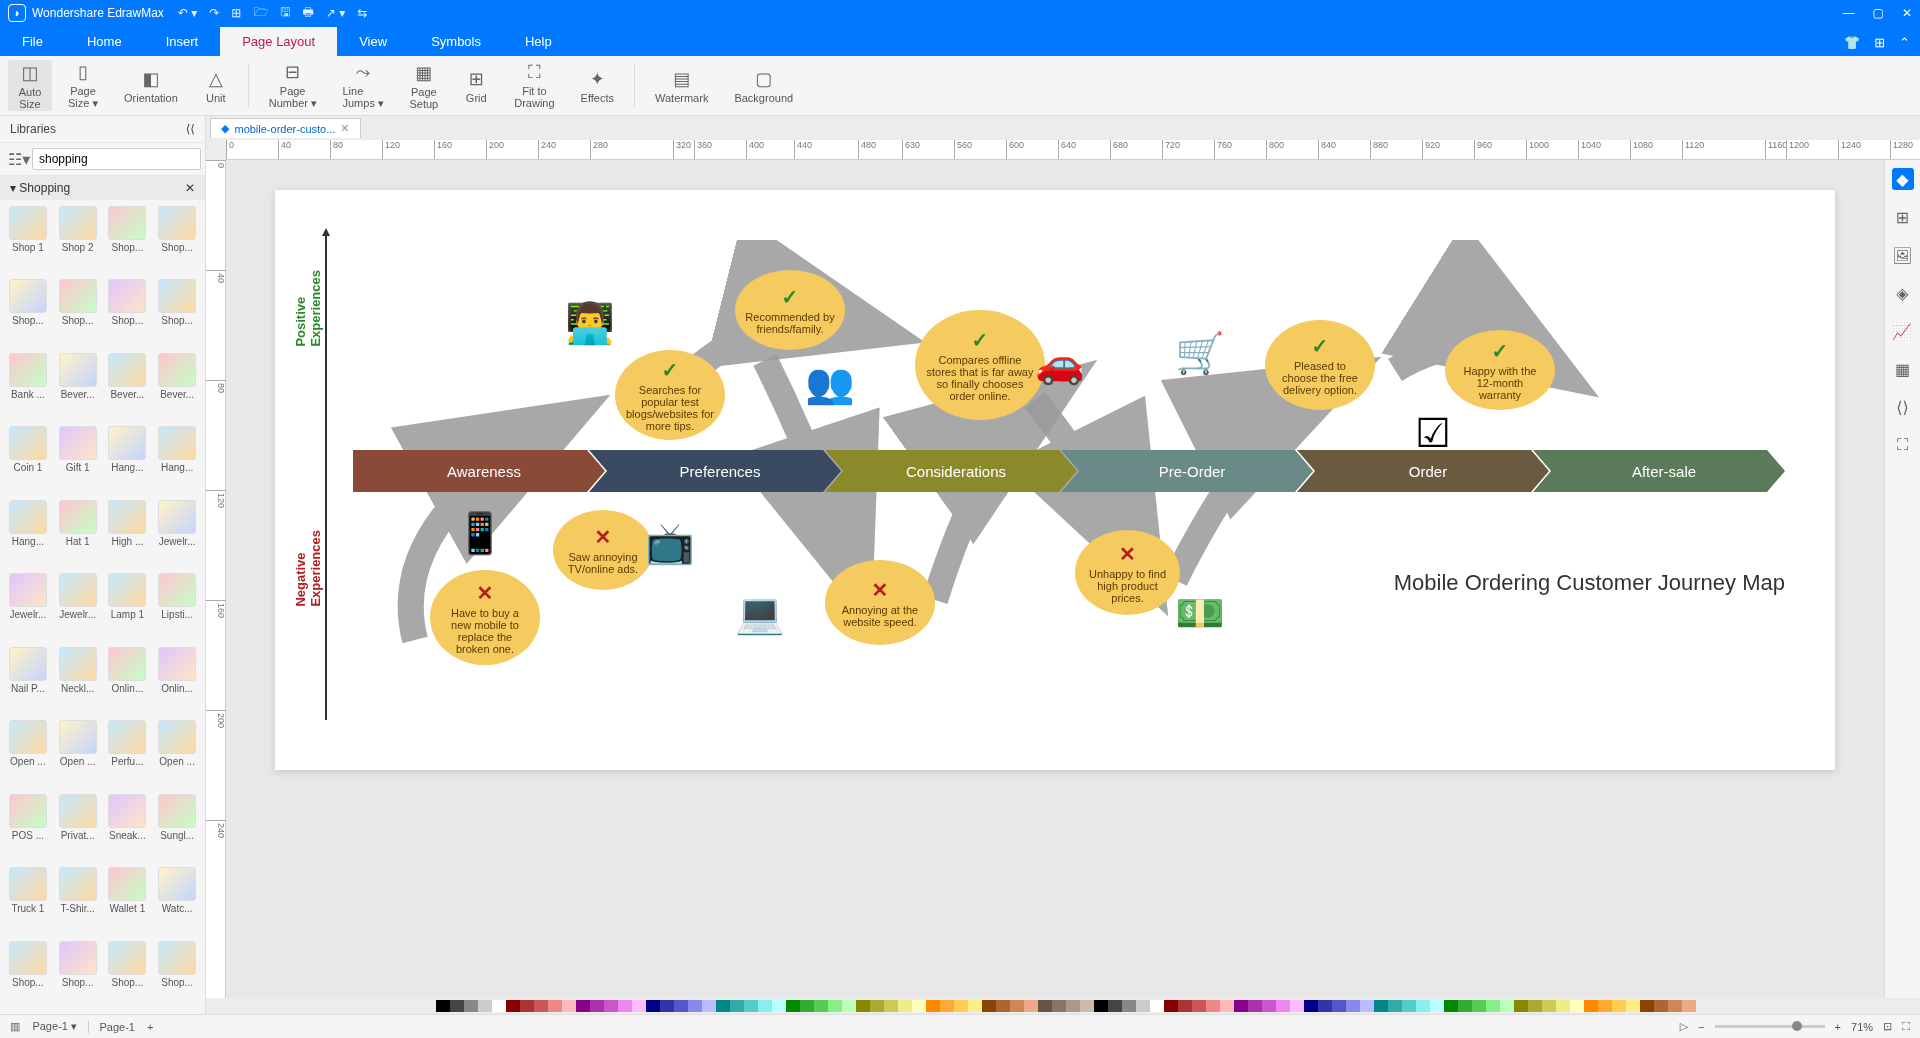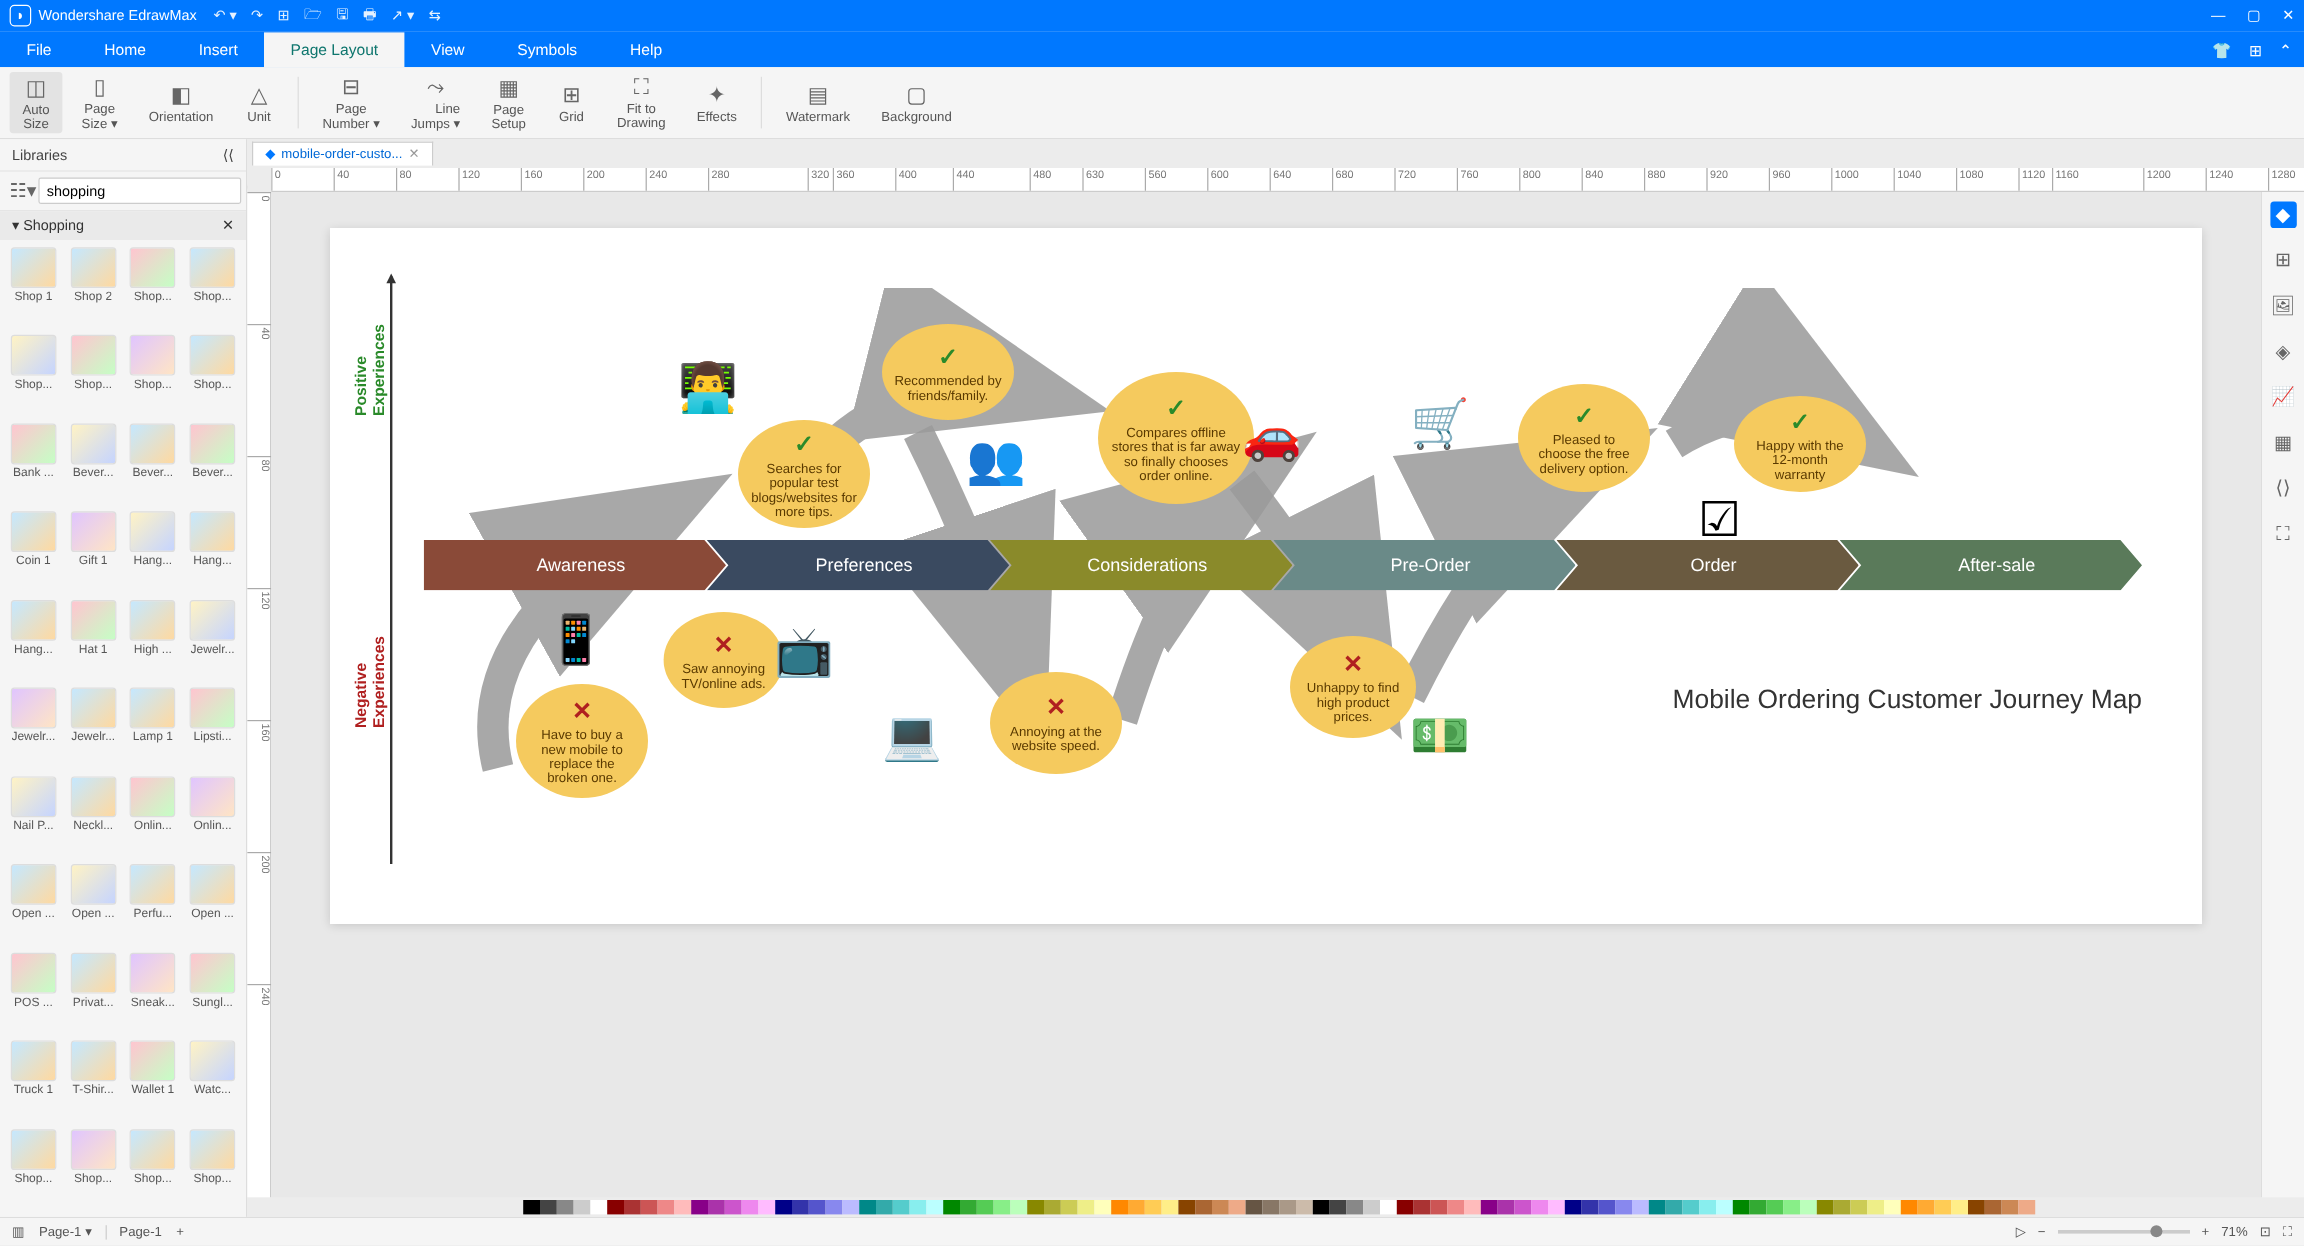--- a/index.html
+++ b/index.html
@@ -8,21 +8,21 @@
 
 .titlebar { background:#0078ff; height:26px; display:flex; align-items:center; color:#fff; font-size:12px; padding:0 8px; }
 .titlebar .logo { width:18px; height:18px; border:1.5px solid #fff; border-radius:4px; margin-right:6px; display:flex; align-items:center; justify-content:center; }
 .titlebar .qat { display:flex; gap:12px; margin-left:14px; align-items:center; }
 .titlebar .qat span { opacity:.9; cursor:pointer; }
 .titlebar .winctrl { margin-left:auto; display:flex; gap:18px; }
 
 
 .menubar { background:#0078ff; height:30px; display:flex; align-items:flex-end; color:#fff; font-size:13px; }
 .menubar .m { padding:7px 22px; cursor:pointer; }
-.menubar .m.active { background:#f5f5f5; color:#0f766e; }
+.menubar .m.active { background:#f5f5f5; color:#be185d; }
 .menubar .right { margin-left:auto; display:flex; gap:14px; padding-right:10px; color:#fff; align-items:center; padding-bottom:6px;}
 
 
 .ribbon { background:#f5f5f5; height:60px; border-bottom:1px solid #ddd; display:flex; padding:4px 8px; gap:6px; }
 .rb-item { display:flex; flex-direction:column; align-items:center; justify-content:center; padding:2px 10px; cursor:pointer; font-size:11px; color:#555; min-width:44px; }
 .rb-item .ic { width:22px; height:22px; margin-bottom:2px; display:flex; align-items:center; justify-content:center; font-size:18px; color:#666; }
 .rb-item.active { background:#e3e3e3; border-radius:3px; }
 .rb-sep { width:1px; background:#ddd; margin:4px 4px; }
 
 
@@ -147,21 +147,21 @@
       <span>Unit</span>
     </div>
   <div class="rb-sep"></div>
   <div class="rb-item">
       <div class="ic">⊟</div>
       <span style="white-space:pre-line;text-align:center">Page
 Number ▾</span>
     </div>
   <div class="rb-item">
       <div class="ic">⤳</div>
-      <span style="white-space:pre-line;text-align:right">Line
+      <span style="white-space:pre-line;text-align:left">Line
 Jumps ▾</span>
     </div>
   <div class="rb-item">
       <div class="ic">▦</div>
       <span style="white-space:pre-line;text-align:center">Page
 Setup</span>
     </div>
   <div class="rb-item">
       <div class="ic">⊞</div>
       <span>Grid</span>
@@ -414,21 +414,21 @@
         <div class="tick" style="left: 988px;">760</div>
         <div class="tick" style="left: 1040px;">800</div>
         <div class="tick" style="left: 1092px;">840</div>
         <div class="tick" style="left: 1144px;">880</div>
         <div class="tick" style="left: 1196px;">920</div>
         <div class="tick" style="left: 1248px;">960</div>
         <div class="tick" style="left: 1300px;">1000</div>
         <div class="tick" style="left: 1352px;">1040</div>
         <div class="tick" style="left: 1404px;">1080</div>
         <div class="tick" style="left: 1456px;">1120</div>
-        <div class="tick" style="left: 1484px;">1160</div>
+        <div class="tick" style="left: 1539px;">1160</div>
         <div class="tick" style="left: 1560px;">1200</div>
         <div class="tick" style="left: 1612px;">1240</div>
         <div class="tick" style="left: 1664px;">1280</div>
       </div>
     <div class="canvas-row">
       <div class="ruler-left" id="ruler-left">
           <div class="tick" style="top: 0px;">0</div>
           <div class="tick" style="top: 110px;">40</div>
           <div class="tick" style="top: 220px;">80</div>
           <div class="tick" style="top: 330px;">120</div>

